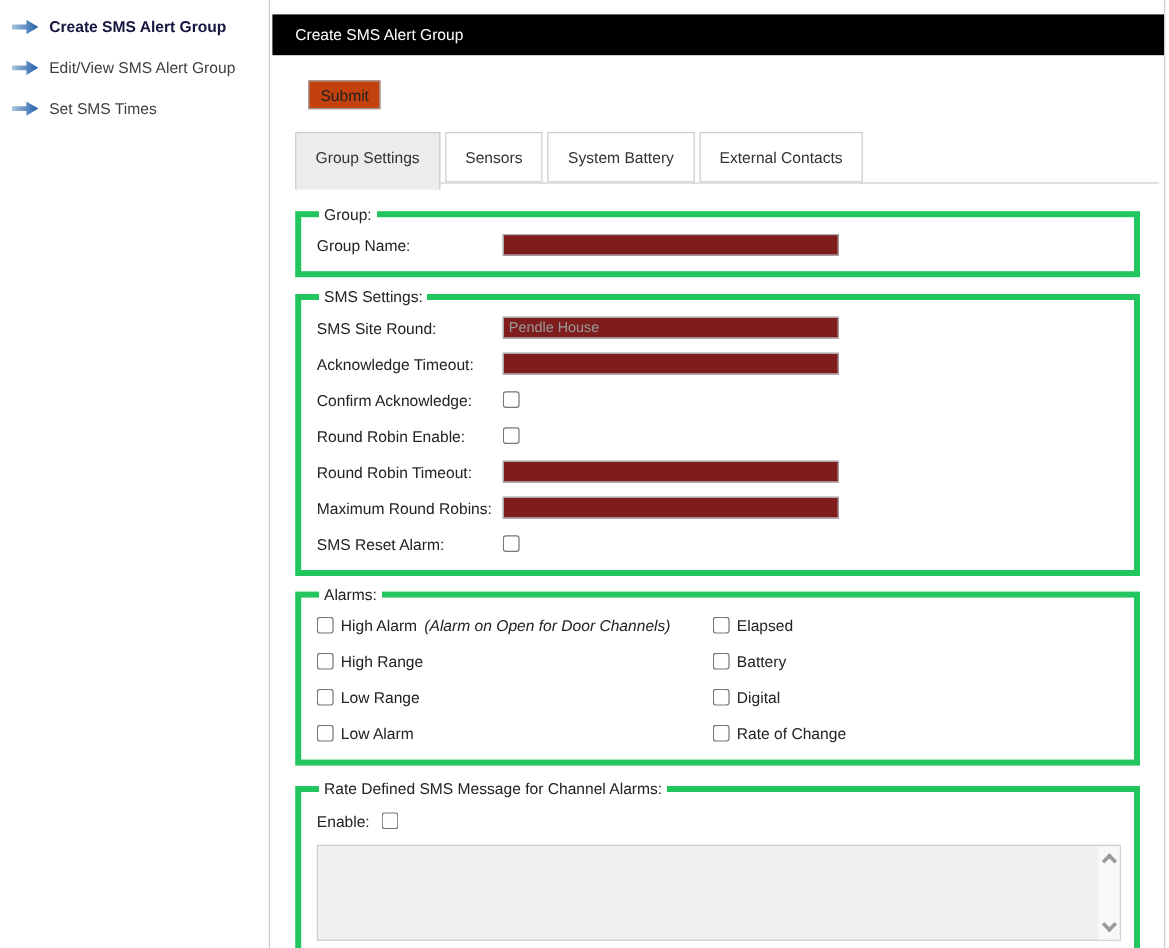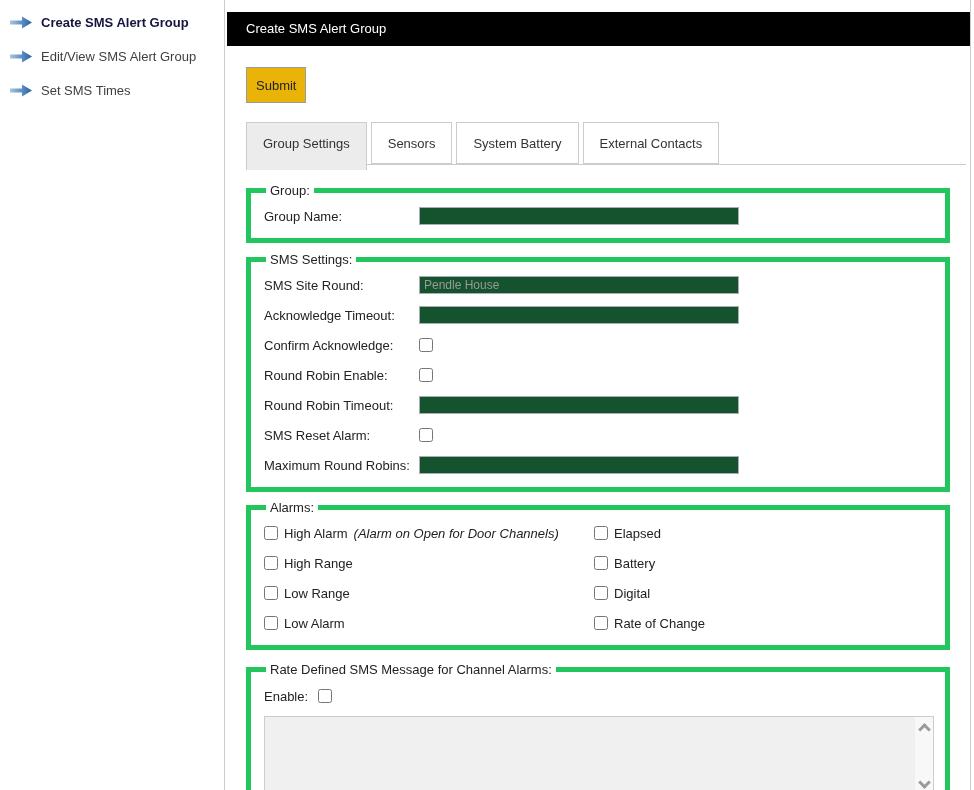--- a/index.html
+++ b/index.html
@@ -11,23 +11,23 @@
   .sidebar { width: 225px; height: 790px; border-right: 1px solid #ccc; padding-top: 12px; flex: none; }
   .nav-item { display: flex; align-items: center; gap: 9px; padding: 0 0 0 10px; height: 20px; margin-bottom: 14px; cursor: pointer; }
   .nav-item .arrow { flex: none; display: inline-flex; }
   .nav-label { font-size: 13px; color: #3f3f3f; white-space: nowrap; }
   .nav-item.active .nav-label { font-weight: bold; color: #15153f; }
 
   
   .content { width: 744px; margin-left: 2px; border-right: 1px solid #ccc; padding-bottom: 4px; flex: none; }
   .titlebar { margin-top: 12px; height: 34px; background: #000; color: #fff;
     font-size: 13px; line-height: 34px; padding-left: 19px; }
-  .submit-btn { margin: 21px 0 0 19px; font-family: "Liberation Sans", sans-serif;
-    font-size: 13px; color: #222; background: #eab308; border: 1px solid #9a9a9a;
-    padding: 3px 9px; height: 36px; cursor: pointer; }
+  .submit-btn { margin: 21px 0 0 30px; font-family: "Liberation Sans", sans-serif;
+    font-size: 13px; color: #222; background: #c2410c; border: 1px solid #9a9a9a;
+    padding: 3px 9px; height: 24px; cursor: pointer; }
 
   
   .tabs { position: relative; margin: 19px 0 0 19px; width: 720px; height: 48px; }
   .tabs::after { content: ""; position: absolute; left: 0; top: 42px; width: 720px;
     border-top: 1px solid #ccc; z-index: 0; }
   .tabstrip { position: relative; display: flex; gap: 4px; z-index: 1; }
   .tab { background: #fff; border: 1px solid #ccc; height: 42px; padding: 13px 16px 0 16px;
     font-size: 13px; color: #333; cursor: pointer; white-space: nowrap; }
   .tab.active { background: #ececec; height: 48px; border-bottom: none; }
 
@@ -35,22 +35,22 @@
   .panel { margin-left: 19px; width: 720px; padding-bottom: 11px; border-bottom: 1px solid #ccc; }
   fieldset { width: 704px; border: 5px solid #22c55e; padding: 3px 0 7px 13px; }
   legend { font-size: 13px; color: #222; padding: 0 4px; margin-left: 2px; }
   .fs-group { margin-top: 13px; }
   .fs-sms { margin-top: 9px; }
   .fs-alarms { margin-top: 8px; }
   .fs-msg { margin-top: 12px; }
 
   .frow { display: flex; align-items: center; height: 30px; }
   .flabel { width: 155px; font-size: 13px; color: #222; flex: none; }
-  input[type="text"] { width: 320px; height: 18px; border: 1px solid #abadb3;
-    font-family: "Liberation Sans", sans-serif; font-size: 12px; padding: 1px 4px; color: #222; background: #14532d; }
+  input[type="text"] { width: 280px; height: 18px; border: 1px solid #abadb3;
+    font-family: "Liberation Sans", sans-serif; font-size: 12px; padding: 1px 4px; color: #222; background: #7f1d1d; }
   input.muted { color: #999; }
   input[type="checkbox"] { width: 14px; height: 14px; margin: 0; accent-color: #fff; }
 
   
   .alarm-grid { display: grid; grid-template-columns: 330px auto; }
   .alarm-item { display: flex; align-items: center; height: 30px; gap: 6px; font-size: 13px; }
   .alarm-note { font-style: italic; }
 
   
   .enable-row { display: flex; align-items: center; height: 28px; gap: 10px; margin-top: 2px; }
@@ -147,26 +147,26 @@
         </div>
         <div class="frow">
           <span class="flabel">Round Robin Enable:</span>
           <input type="checkbox" style="">
         </div>
         <div class="frow">
           <span class="flabel">Round Robin Timeout:</span>
           <input type="text" value="" style="">
         </div>
         <div class="frow">
+          <span class="flabel">Maximum Round Robins:</span>
+          <input type="text" value="" style="">
+        </div>
+        <div class="frow">
           <span class="flabel">SMS Reset Alarm:</span>
           <input type="checkbox" style="">
-        </div>
-        <div class="frow">
-          <span class="flabel">Maximum Round Robins:</span>
-          <input type="text" value="" style="">
         </div>
       </fieldset>
 
       <fieldset class="fs-alarms">
         <legend>Alarms:</legend>
         <div class="alarm-grid">
           <div class="alarm-item">
             <input type="checkbox" style="">
             <span>High Alarm</span>
             <span class="alarm-note">(Alarm on Open for Door Channels)</span>

